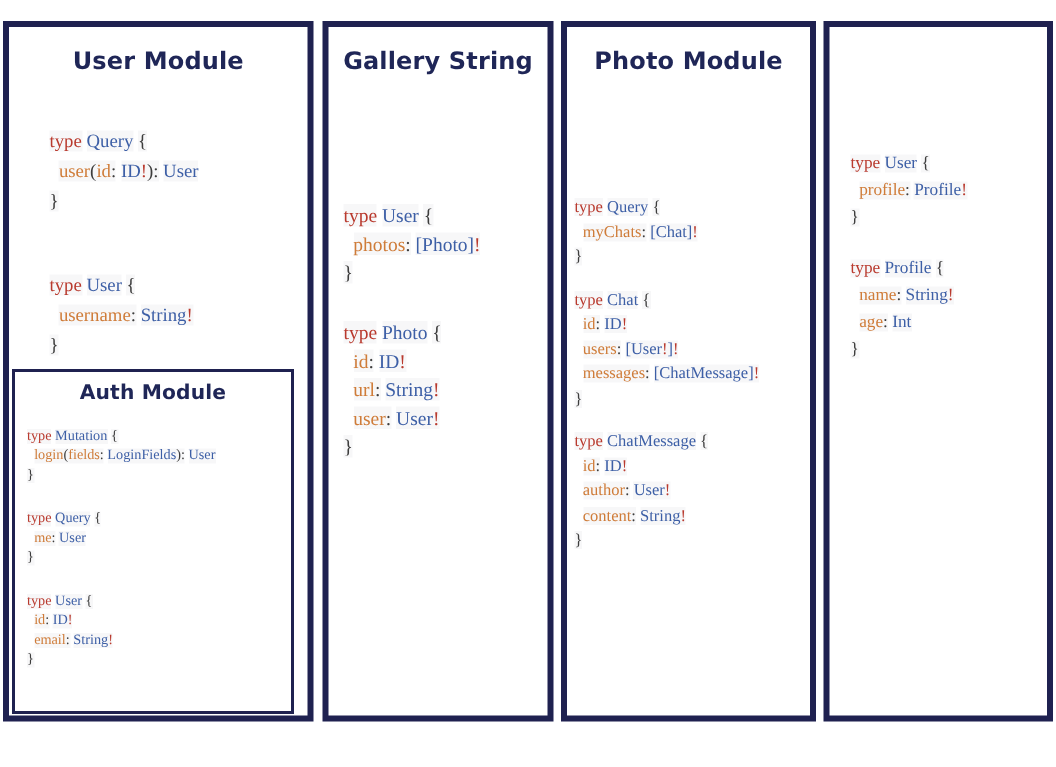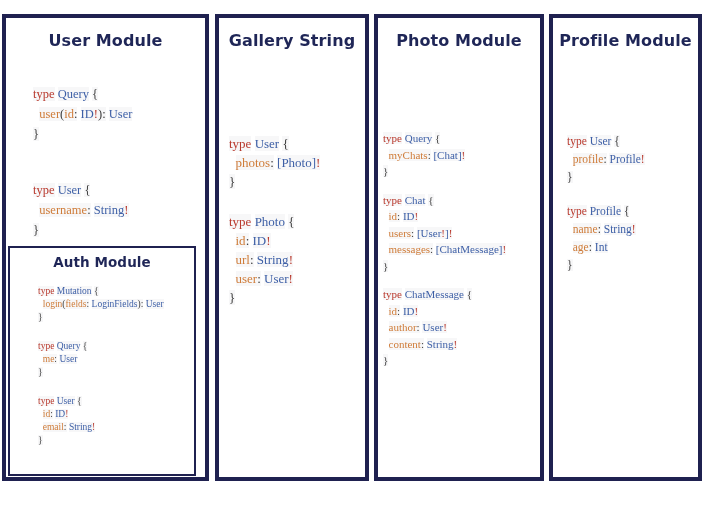--- a/index.html
+++ b/index.html
@@ -47,21 +47,21 @@
   .code-gallery .code-block{margin-bottom:21px;}
   .code-chat{margin:80px 0 0 5px;font-size:11px;line-height:16.5px;}
   .code-chat .code-block{margin-bottom:12px;}
   .code-profile{margin:82px 0 0 14px;font-size:11.5px;line-height:18px;}
   .code-profile .code-block{margin-bottom:16px;}
   .auth{
     position:absolute;left:2px;right:9px;top:228px;bottom:1px;
     background:#fff;border:2px solid var(--navy);box-sizing:border-box;
   }
   .auth-title{font-size:13.5px;margin-top:5px;}
-  .code-auth{margin:14px 0 0 28px;font-size:9.5px;line-height:13px;}
+  .code-auth{margin:14px 0 0 8px;font-size:9.5px;line-height:13px;}
   .code-auth .code-block{margin-bottom:16px;}
 </style>
 </head>
 <body>
 
 <div class="canvas">
 
   <section class="card col1">
     <h2 class="title">User Module</h2>
     <div class="code code-user"><div class="code-block"><div class="code-line"><span class="tk k">type</span> <span class="tk t">Query</span> <span class="tk p">{</span></div><div class="code-line">  <span class="tk f">user</span><span class="tk p">(</span><span class="tk f">id</span><span class="tk p">:</span> <span class="tk t">ID</span><span class="tk b">!</span><span class="tk p">):</span> <span class="tk t">User</span></div><div class="code-line"><span class="tk p">}</span></div></div><div class="code-block"><div class="code-line"><span class="tk k">type</span> <span class="tk t">User</span> <span class="tk p">{</span></div><div class="code-line">  <span class="tk f">username</span><span class="tk p">:</span> <span class="tk t">String</span><span class="tk b">!</span></div><div class="code-line"><span class="tk p">}</span></div></div></div>
@@ -76,17 +76,16 @@
     <h2 class="title">Gallery String</h2>
     <div class="code code-gallery"><div class="code-block"><div class="code-line"><span class="tk k">type</span> <span class="tk t">User</span> <span class="tk p">{</span></div><div class="code-line">  <span class="tk f">photos</span><span class="tk p">:</span> <span class="tk t">[Photo]</span><span class="tk b">!</span></div><div class="code-line"><span class="tk p">}</span></div></div><div class="code-block"><div class="code-line"><span class="tk k">type</span> <span class="tk t">Photo</span> <span class="tk p">{</span></div><div class="code-line">  <span class="tk f">id</span><span class="tk p">:</span> <span class="tk t">ID</span><span class="tk b">!</span></div><div class="code-line">  <span class="tk f">url</span><span class="tk p">:</span> <span class="tk t">String</span><span class="tk b">!</span></div><div class="code-line">  <span class="tk f">user</span><span class="tk p">:</span> <span class="tk t">User</span><span class="tk b">!</span></div><div class="code-line"><span class="tk p">}</span></div></div></div>
   </section>
 
   <section class="card col3">
     <h2 class="title">Photo Module</h2>
     <div class="code code-chat"><div class="code-block"><div class="code-line"><span class="tk k">type</span> <span class="tk t">Query</span> <span class="tk p">{</span></div><div class="code-line">  <span class="tk f">myChats</span><span class="tk p">:</span> <span class="tk t">[Chat]</span><span class="tk b">!</span></div><div class="code-line"><span class="tk p">}</span></div></div><div class="code-block"><div class="code-line"><span class="tk k">type</span> <span class="tk t">Chat</span> <span class="tk p">{</span></div><div class="code-line">  <span class="tk f">id</span><span class="tk p">:</span> <span class="tk t">ID</span><span class="tk b">!</span></div><div class="code-line">  <span class="tk f">users</span><span class="tk p">:</span> <span class="tk t">[User</span><span class="tk b">!</span><span class="tk t">]</span><span class="tk b">!</span></div><div class="code-line">  <span class="tk f">messages</span><span class="tk p">:</span> <span class="tk t">[ChatMessage]</span><span class="tk b">!</span></div><div class="code-line"><span class="tk p">}</span></div></div><div class="code-block"><div class="code-line"><span class="tk k">type</span> <span class="tk t">ChatMessage</span> <span class="tk p">{</span></div><div class="code-line">  <span class="tk f">id</span><span class="tk p">:</span> <span class="tk t">ID</span><span class="tk b">!</span></div><div class="code-line">  <span class="tk f">author</span><span class="tk p">:</span> <span class="tk t">User</span><span class="tk b">!</span></div><div class="code-line">  <span class="tk f">content</span><span class="tk p">:</span> <span class="tk t">String</span><span class="tk b">!</span></div><div class="code-line"><span class="tk p">}</span></div></div></div>
   </section>
 
   <section class="card col4">
-    <h2 class="title">Profile Module</h2>
     <div class="code code-profile"><div class="code-block"><div class="code-line"><span class="tk k">type</span> <span class="tk t">User</span> <span class="tk p">{</span></div><div class="code-line">  <span class="tk f">profile</span><span class="tk p">:</span> <span class="tk t">Profile</span><span class="tk b">!</span></div><div class="code-line"><span class="tk p">}</span></div></div><div class="code-block"><div class="code-line"><span class="tk k">type</span> <span class="tk t">Profile</span> <span class="tk p">{</span></div><div class="code-line">  <span class="tk f">name</span><span class="tk p">:</span> <span class="tk t">String</span><span class="tk b">!</span></div><div class="code-line">  <span class="tk f">age</span><span class="tk p">:</span> <span class="tk t">Int</span></div><div class="code-line"><span class="tk p">}</span></div></div></div>
   </section>
 
 </div>
 
 </body></html>

